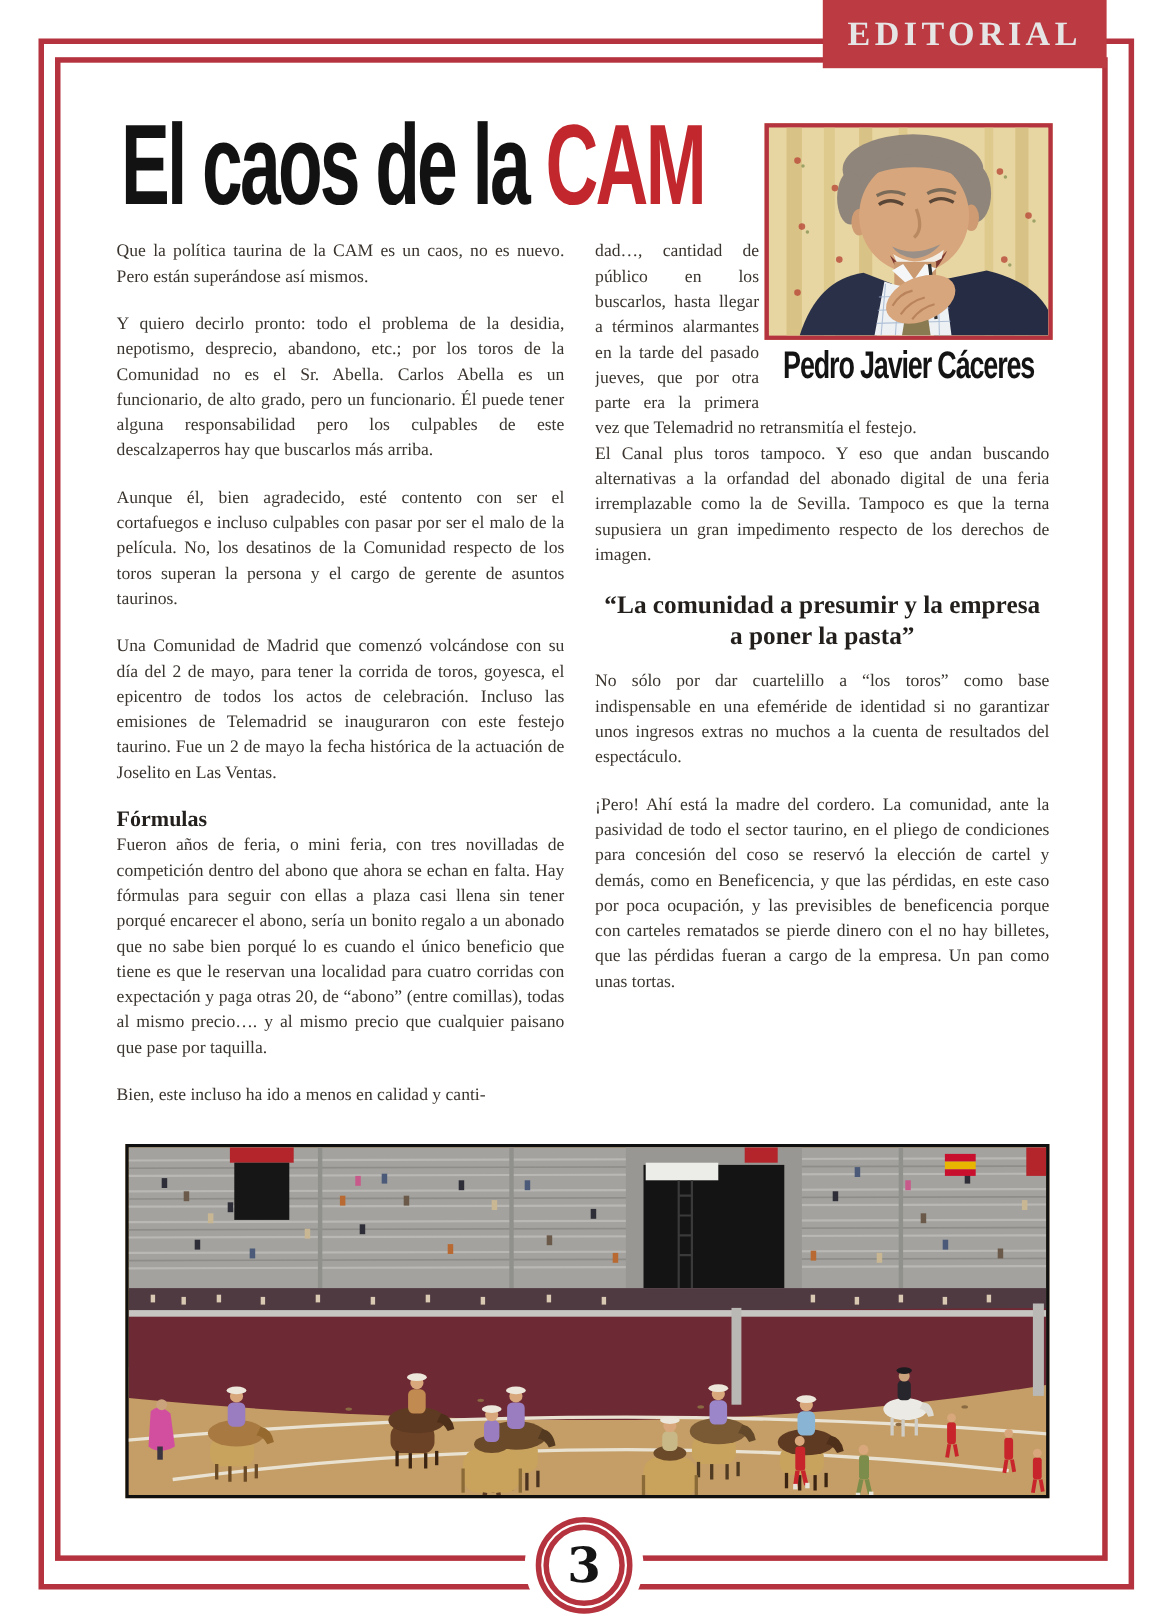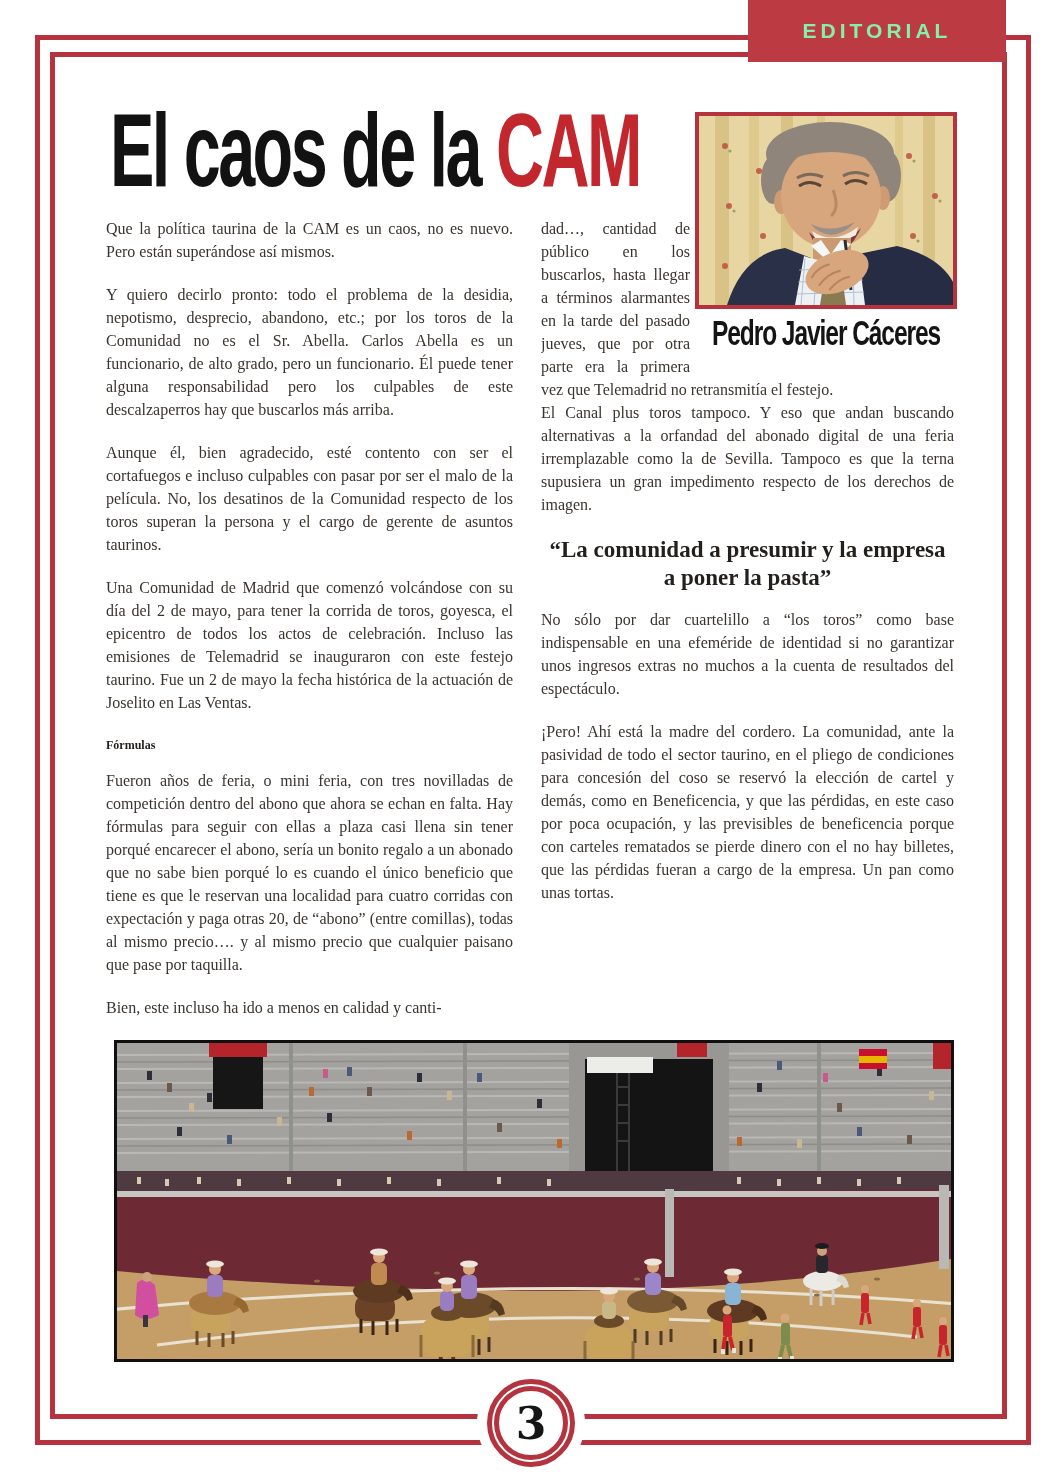--- a/index.html
+++ b/index.html
@@ -8,22 +8,22 @@
 
   
   .frame-outer { position:absolute; left:35px; top:35px; width:996px; height:1410px;
                  border:5px solid #b5333e; }
   .frame-inner { position:absolute; left:50px; top:52px; width:957px; height:1367px;
                  border:5px solid #b5333e; }
 
   
   .editorial-box { position:absolute; left:748px; top:0; width:258px; height:62px;
                    background:#bc3a42; display:flex; align-items:center; justify-content:center; z-index:5; }
-  .editorial-box span { color:#86efac; font-family:Liberation Sans, sans-serif; font-weight:700;
-                        font-size:21px; letter-spacing:4px; }
+  .editorial-box span { color:#e5e5e5; font-family:Liberation Serif, serif; font-weight:700;
+                        font-size:31px; letter-spacing:4px; }
 
   
   .title { position:absolute; left:110px; top:98px; white-space:nowrap; z-index:3;
            font-family:"Liberation Sans", sans-serif; font-weight:700; font-size:104px; line-height:1;
            color:#121212; letter-spacing:-4px; transform:scaleX(0.64); transform-origin:0 0; }
   .title .accent { color:#c2272d; }
 
   
   .portrait { position:absolute; left:695px; top:112px; width:262px; height:197px;
               border:4px solid #b5333e; background:#e8d6a2; z-index:4; }
@@ -33,21 +33,21 @@
                   letter-spacing:-1.5px; color:#141414; white-space:nowrap; transform:scaleX(0.70); }
 
   
   .col { position:absolute; top:217px; color:#3a342e; font-size:16px; line-height:23px;
          text-align:justify; overflow:hidden; }
   .col-left  { left:106px; width:407px; height:820px; }
   .col-right { left:541px; width:413px; height:820px; }
   .col p { margin:0 0 20px 0; }
   .col p.nogap { margin-bottom:0; }
   .photo-spacer { float:right; width:264px; height:160px; }
-  .section-heading { font-weight:700; font-size:12px; color:#221f1c; margin:2px 0 12px 0; }
+  .section-heading { font-weight:700; font-size:20px; color:#221f1c; margin:2px 0 0 0; }
   .pull-quote { font-weight:700; font-size:23px; line-height:28px; color:#221f1c;
                 text-align:center; margin:8px 0 16px 0; }
 
   
   .arena { position:absolute; left:114px; top:1040px; width:840px; height:322px;
            border:3px solid #101010; background:#c49e66; z-index:3; }
   .arena svg { display:block; width:100%; height:100%; }
 
   
   .badge-cut { position:absolute; left:477px; top:1369px; width:108px; height:108px;

